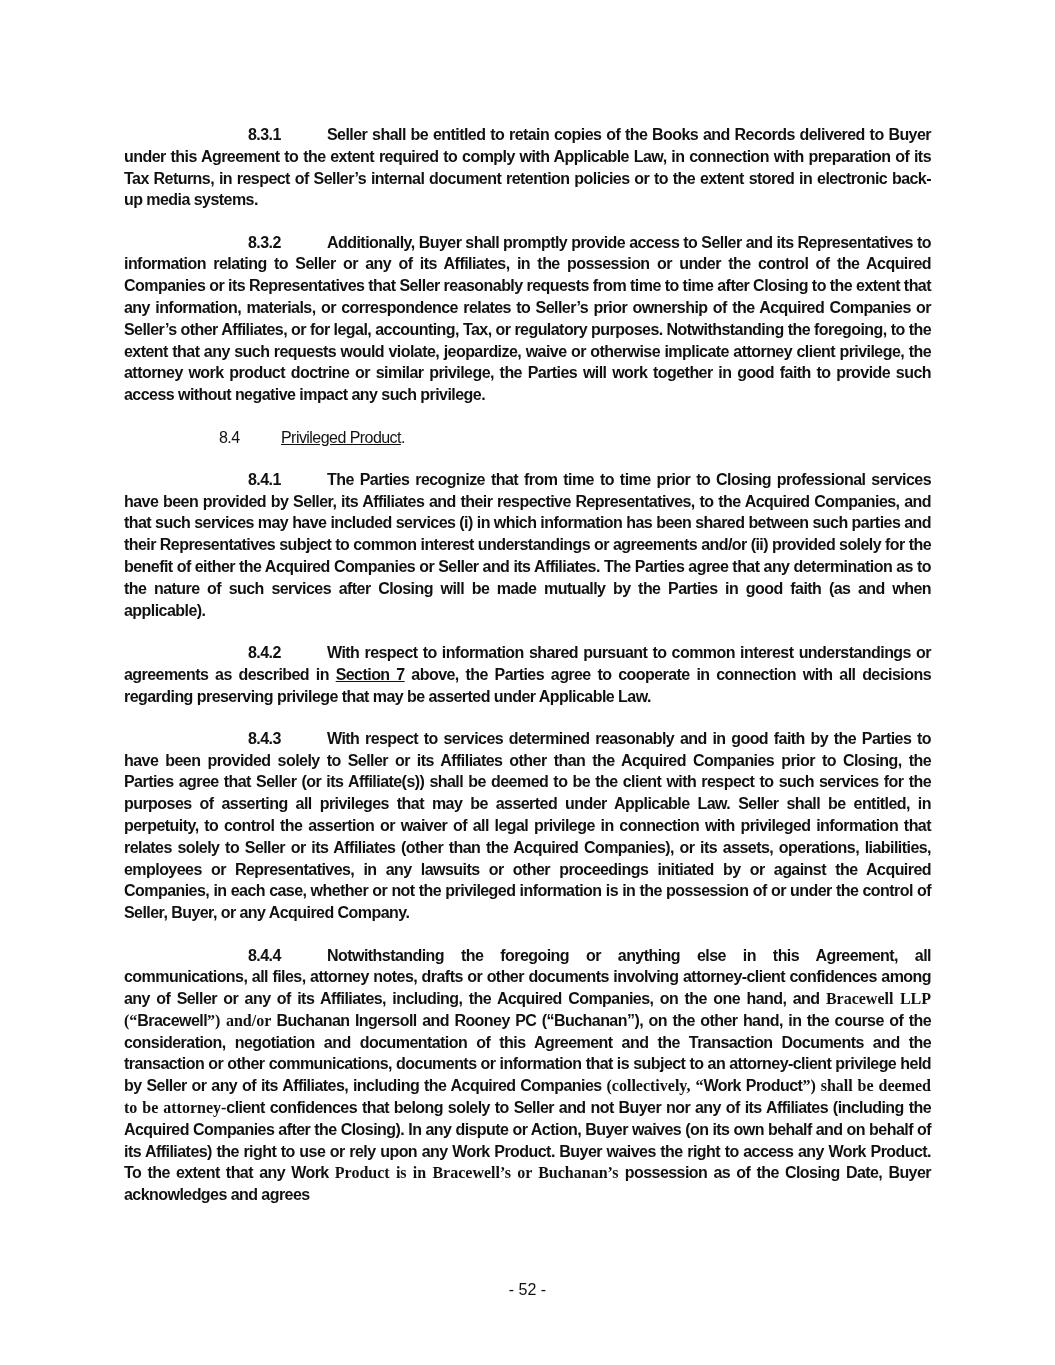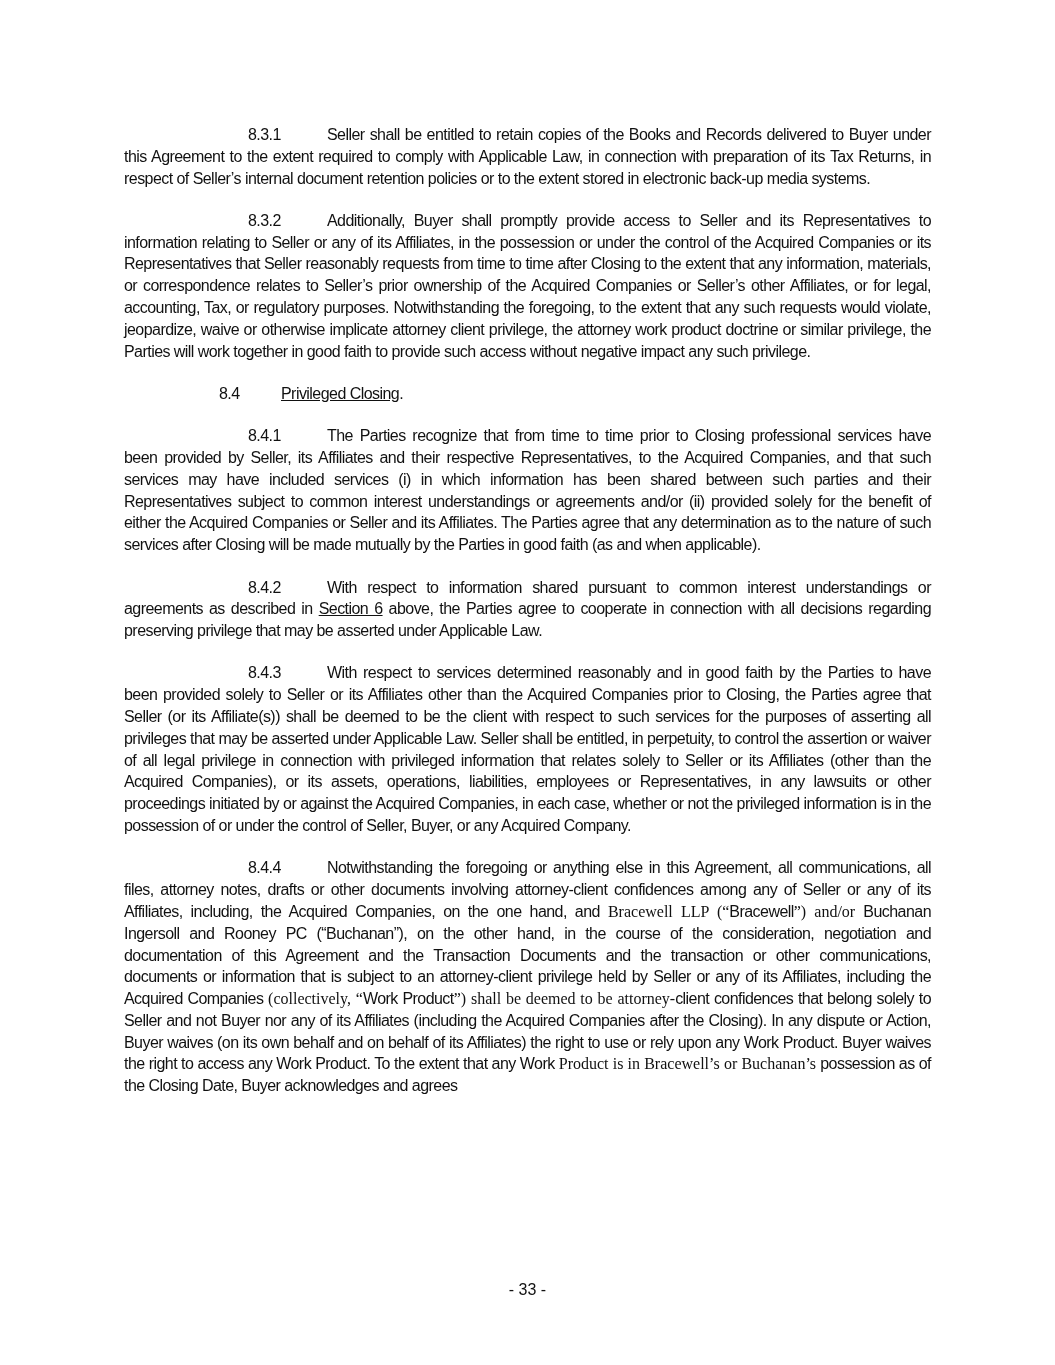--- a/index.html
+++ b/index.html
@@ -21,20 +21,21 @@
     top: 124px;
     width: 807px;
   }
   .para {
     font-size: 16px;
     line-height: 21.8px;
     text-align: justify;
     margin: 0 0 20.5px 0;
     letter-spacing: -0.55px;
     word-spacing: 0px;
+    font-weight: bold;
   }
   .num {
     display: inline-block;
     margin-left: 124px;
     width: 79px;
   }
   .heading {
     font-size: 16px;
     line-height: 21.8px;
     margin: 0 0 20.5px 0;
@@ -63,25 +64,25 @@
 </style>
 </head>
 <body>
 
 <div class="page">
 
   <p class="para"><span class="num">8.3.1</span><span>Seller shall be entitled to retain copies of the Books and Records delivered to Buyer under this Agreement to the extent required to comply with Applicable Law, in connection with preparation of its Tax Returns, in respect of Seller’s internal document retention policies or to the extent stored in electronic back-up media systems.</span></p>
 
   <p class="para"><span class="num">8.3.2</span><span>Additionally, Buyer shall promptly provide access to Seller and its Representatives to information relating to Seller or any of its Affiliates, in the possession or under the control of the Acquired Companies or its Representatives that Seller reasonably requests from time to time after Closing to the extent that any information, materials, or correspondence relates to Seller’s prior ownership of the Acquired Companies or Seller’s other Affiliates, or for legal, accounting, Tax, or regulatory purposes. Notwithstanding the foregoing, to the extent that any such requests would violate, jeopardize, waive or otherwise implicate attorney client privilege, the attorney work product doctrine or similar privilege, the Parties will work together in good faith to provide such access without negative impact any such privilege.</span></p>
 
-  <p class="heading"><span class="hnum">8.4</span><span class="u">Privileged Closing</span><span>.</span></p>
+  <p class="heading"><span class="hnum">8.4</span><span class="u">Privileged Product</span><span>.</span></p>
 
   <p class="para"><span class="num">8.4.1</span><span>The Parties recognize that from time to time prior to Closing professional services have been provided by Seller, its Affiliates and their respective Representatives, to the Acquired Companies, and that such services may have included services (i) in which information has been shared between such parties and their Representatives subject to common interest understandings or agreements and/or (ii) provided solely for the benefit of either the Acquired Companies or Seller and its Affiliates. The Parties agree that any determination as to the nature of such services after Closing will be made mutually by the Parties in good faith (as and when applicable).</span></p>
 
-  <p class="para"><span class="num">8.4.2</span><span>With respect to information shared pursuant to common interest understandings or agreements as described in </span><span class="u">Section 6</span><span> above, the Parties agree to cooperate in connection with all decisions regarding preserving privilege that may be asserted under Applicable Law.</span></p>
+  <p class="para"><span class="num">8.4.2</span><span>With respect to information shared pursuant to common interest understandings or agreements as described in </span><span class="u">Section 7</span><span> above, the Parties agree to cooperate in connection with all decisions regarding preserving privilege that may be asserted under Applicable Law.</span></p>
 
   <p class="para"><span class="num">8.4.3</span><span>With respect to services determined reasonably and in good faith by the Parties to have been provided solely to Seller or its Affiliates other than the Acquired Companies prior to Closing, the Parties agree that Seller (or its Affiliate(s)) shall be deemed to be the client with respect to such services for the purposes of asserting all privileges that may be asserted under Applicable Law. Seller shall be entitled, in perpetuity, to control the assertion or waiver of all legal privilege in connection with privileged information that relates solely to Seller or its Affiliates (other than the Acquired Companies), or its assets, operations, liabilities, employees or Representatives, in any lawsuits or other proceedings initiated by or against the Acquired Companies, in each case, whether or not the privileged information is in the possession of or under the control of Seller, Buyer, or any Acquired Company.</span></p>
 
   <p class="para"><span class="num">8.4.4</span><span>Notwithstanding the foregoing or anything else in this Agreement, all communications, all files, attorney notes, drafts or other documents involving attorney-client confidences among any of Seller or any of its Affiliates, including, the Acquired Companies, on the one hand, and </span><span class="serif">Bracewell LLP (“</span><span>Bracewell</span><span class="serif">”) and/or </span><span>Buchanan Ingersoll and Rooney PC (“Buchanan”), on the other hand, in the course of the consideration, negotiation and documentation of this Agreement and the Transaction Documents and the transaction or other communications, documents or information that is subject to an attorney-client privilege held by Seller or any of its Affiliates, including the Acquired Companies </span><span class="serif">(collectively, “</span><span>Work Product</span><span class="serif">”) shall be deemed to be attorney-</span><span>client confidences that belong solely to Seller and not Buyer nor any of its Affiliates (including the Acquired Companies after the Closing).  In any dispute or Action, Buyer waives (on its own behalf and on behalf of its Affiliates) the right to use or rely upon any Work Product.  Buyer waives the right to access any Work Product.  To the extent that any Work </span><span class="serif">Product is in Bracewell’s or Buchanan’s </span><span>possession as of the Closing Date, Buyer acknowledges and agrees</span></p>
 
 </div>
 
-<div class="footer">- 33 -</div>
+<div class="footer">- 52 -</div>
 
 </body></html>

